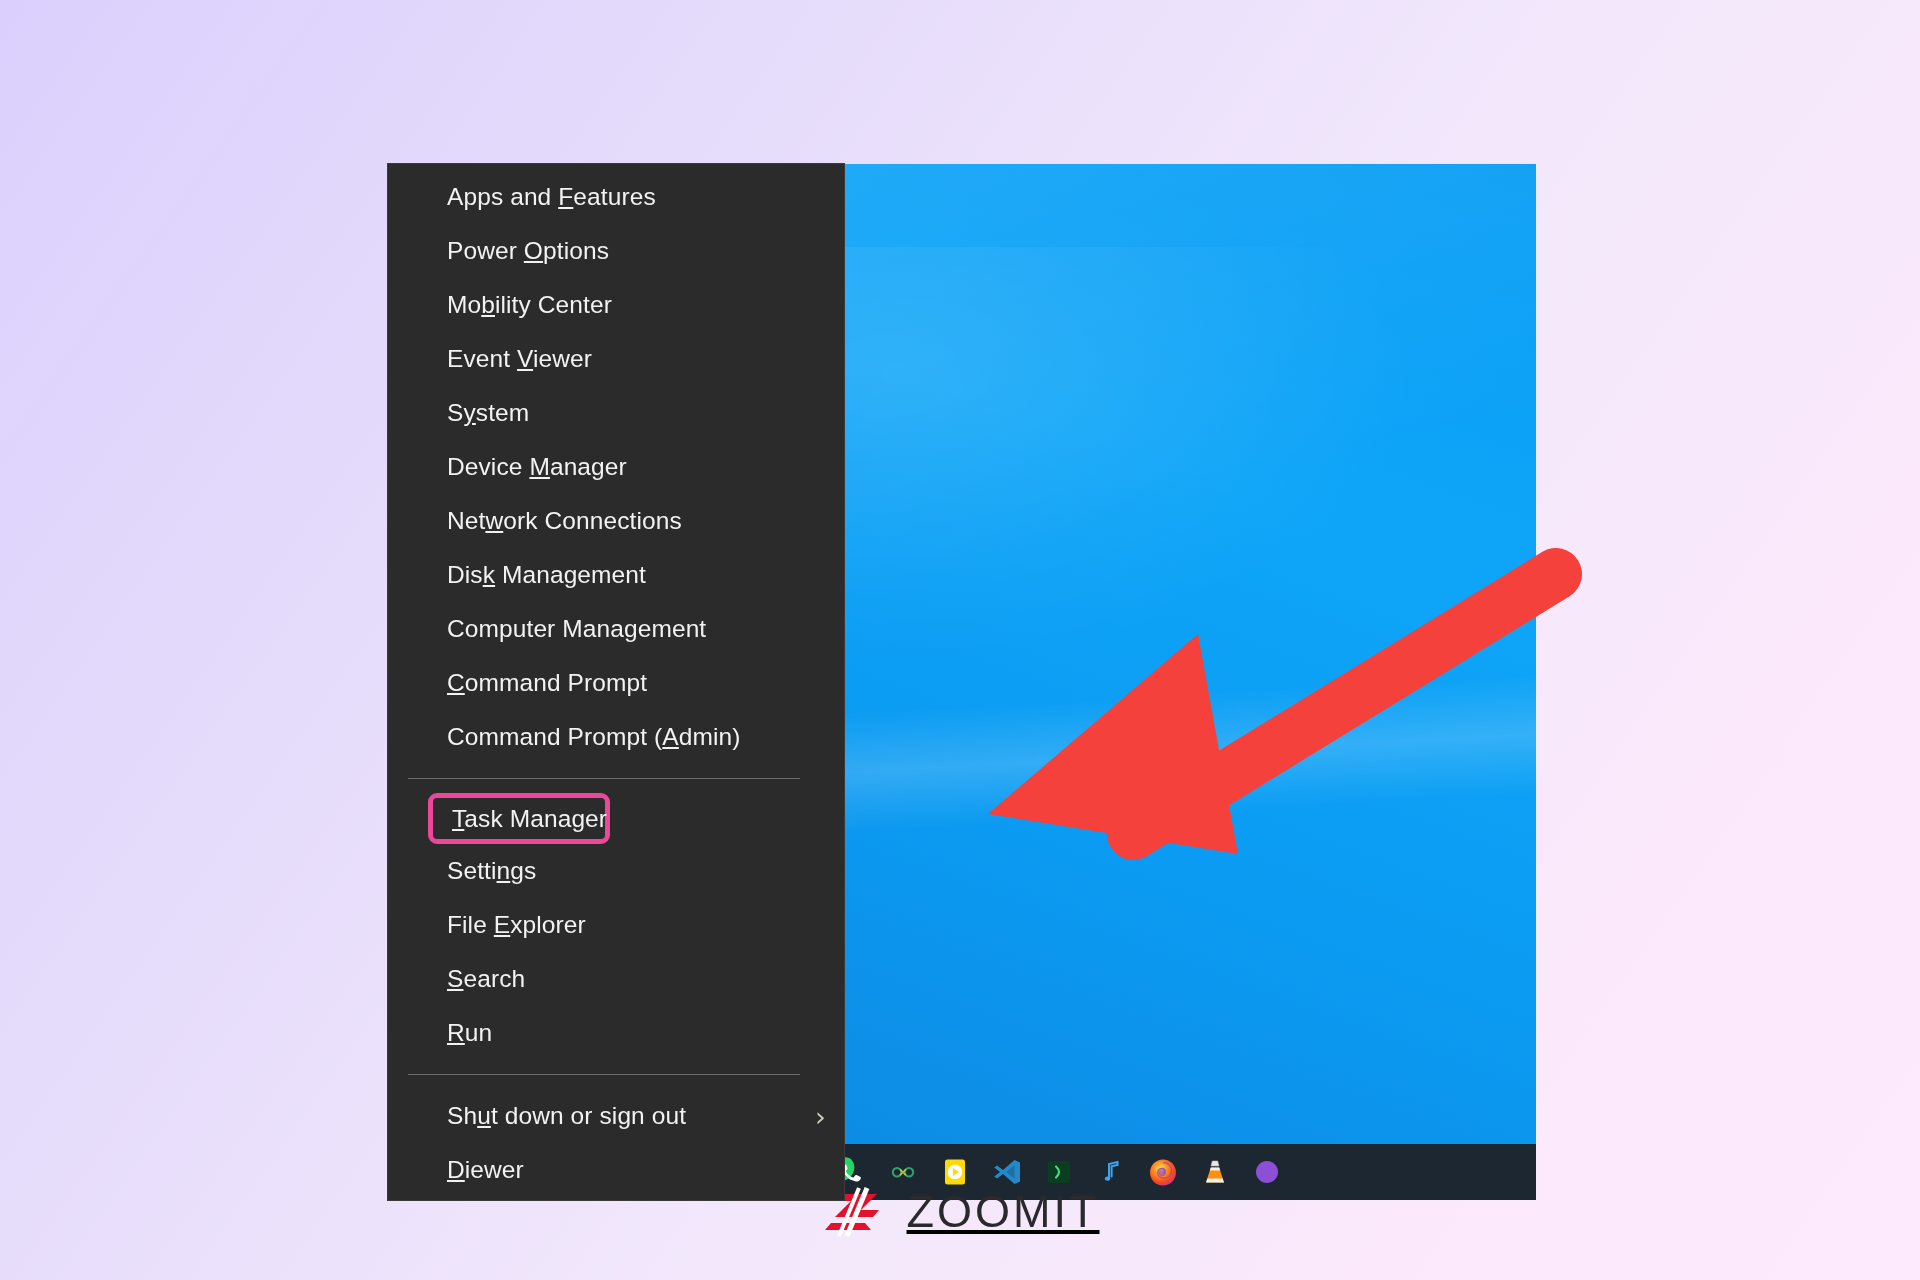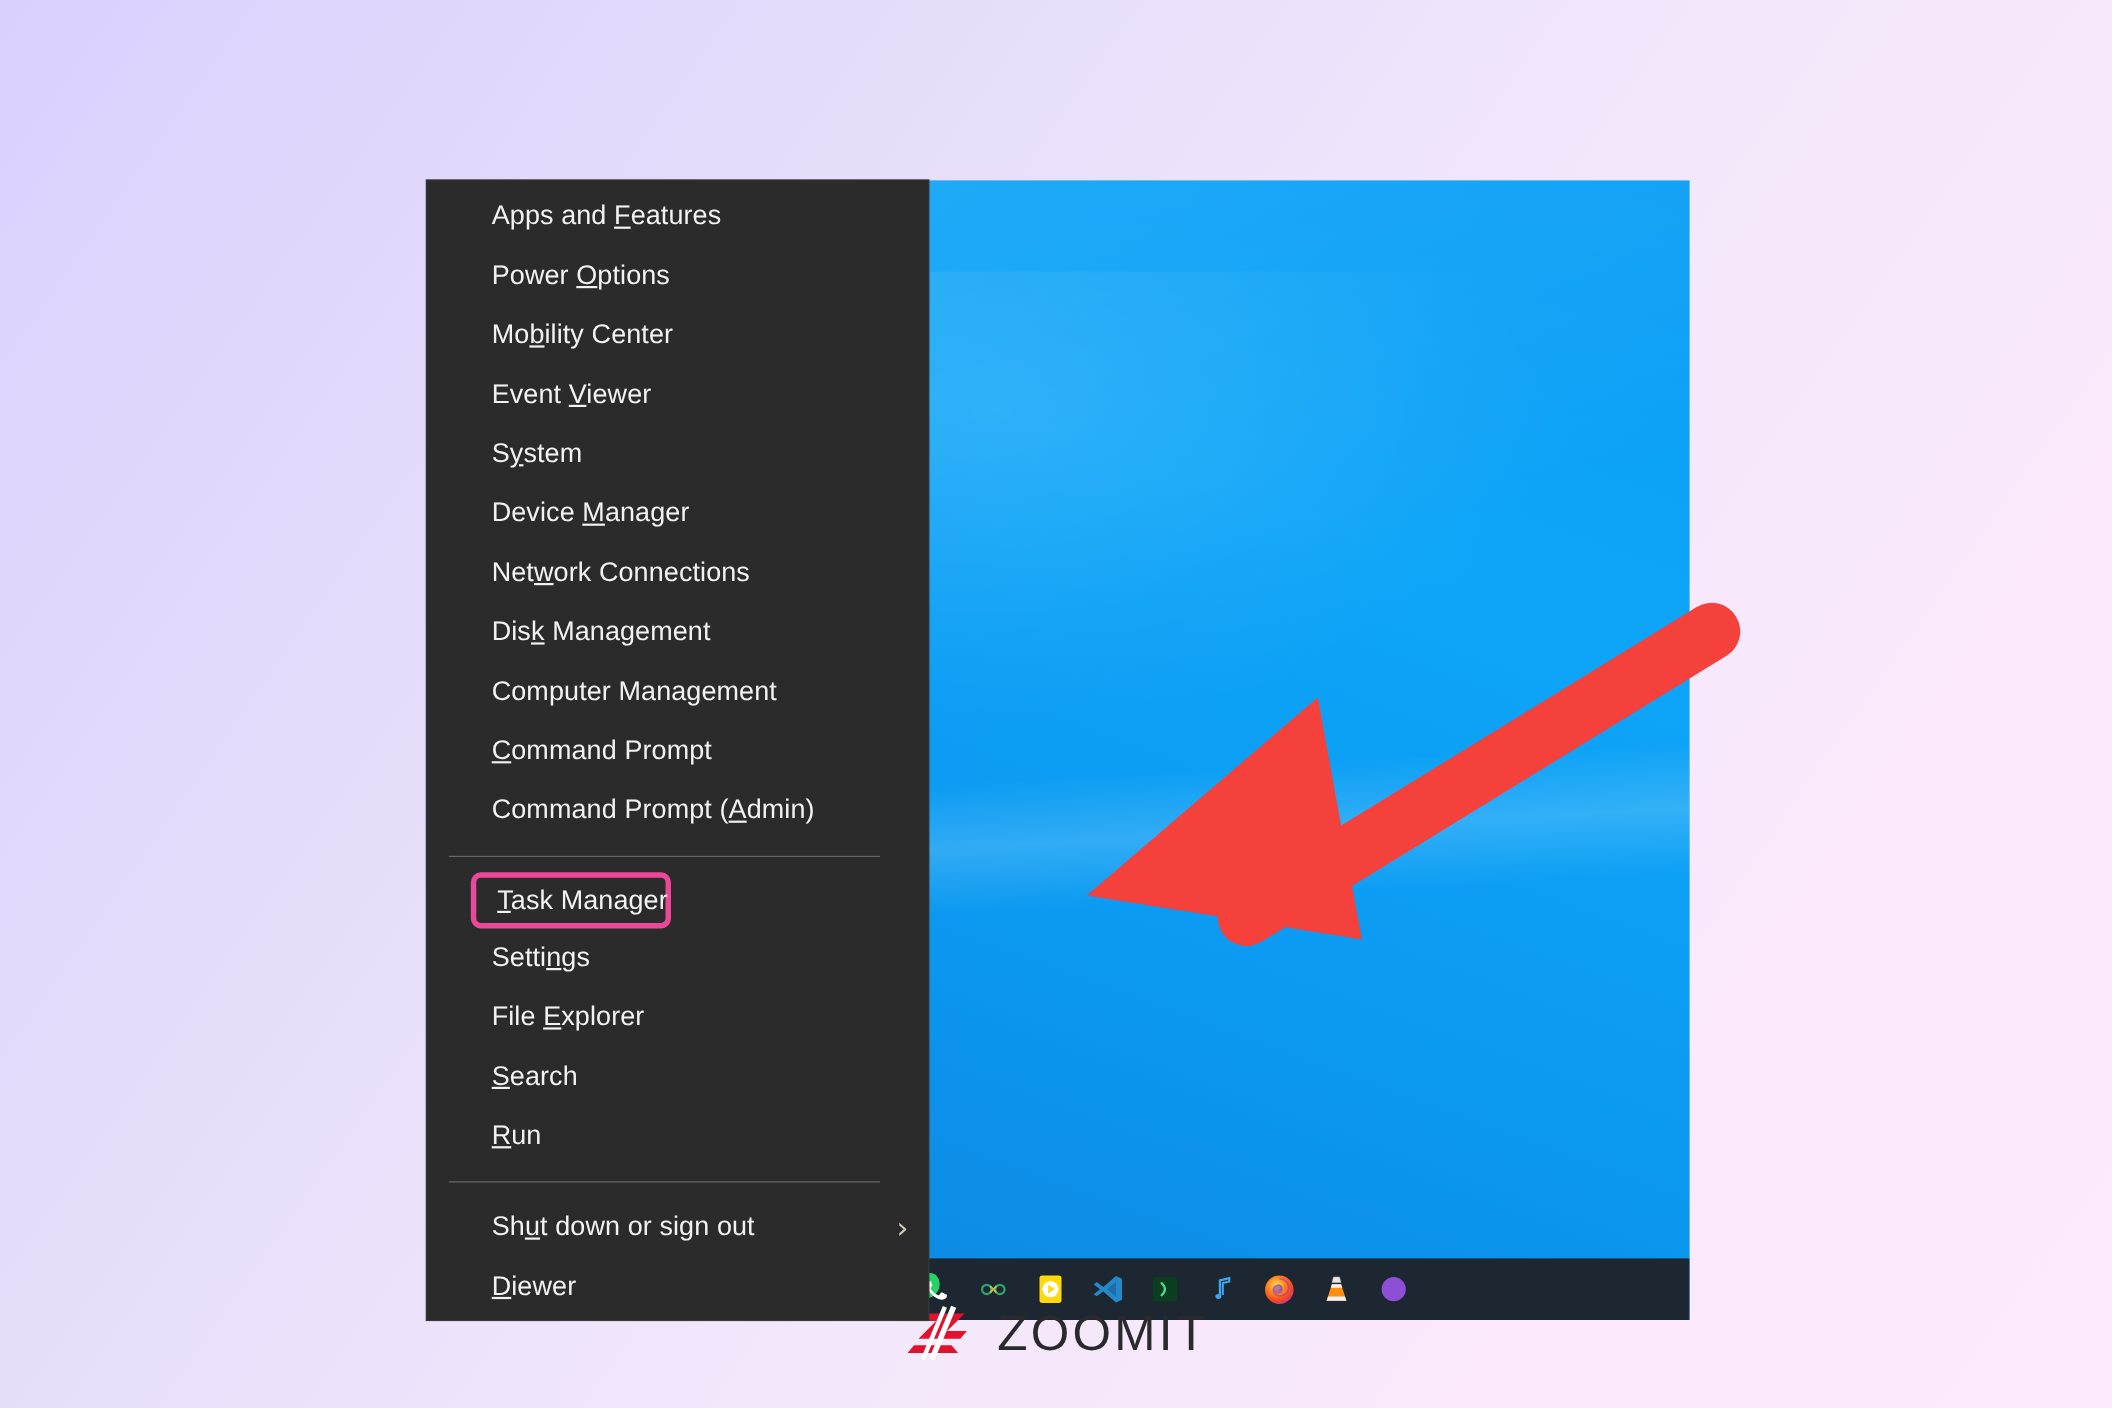--- a/index.html
+++ b/index.html
@@ -149,20 +149,21 @@
   
   #zoomit-logo {
     position: absolute;
     left: 0;
     right: 0;
     bottom: 42px;
     display: flex;
     align-items: center;
     justify-content: center;
     gap: 24px;
+    text-decoration: underline;
   }
   #zoomit-logo .wordmark {
     font-family: "Liberation Sans", sans-serif;
     font-size: 45px;
     font-weight: 400;
     letter-spacing: 3px;
     color: #2a2a2e;
   }
 </style>
 </head>

